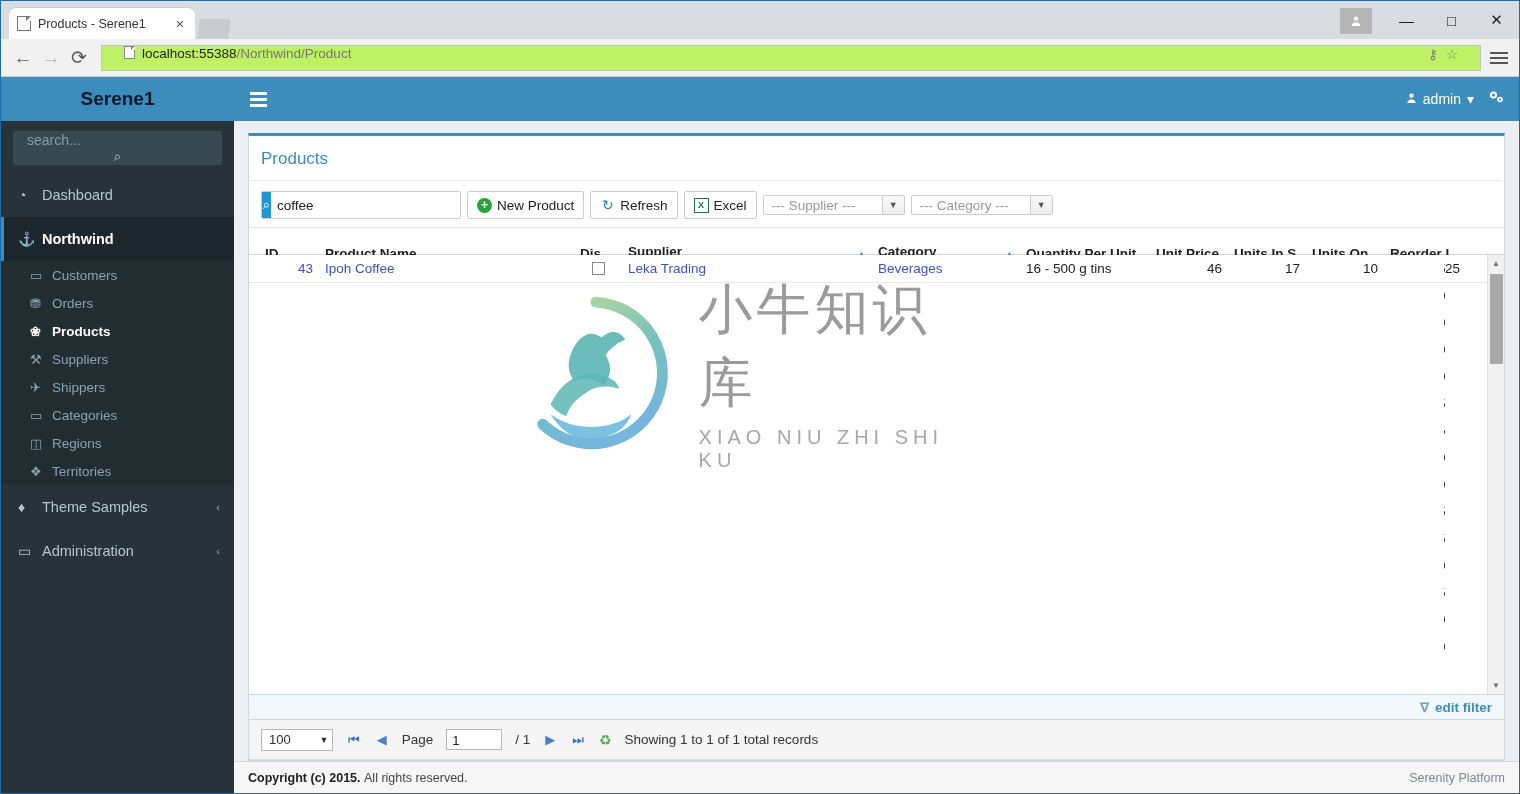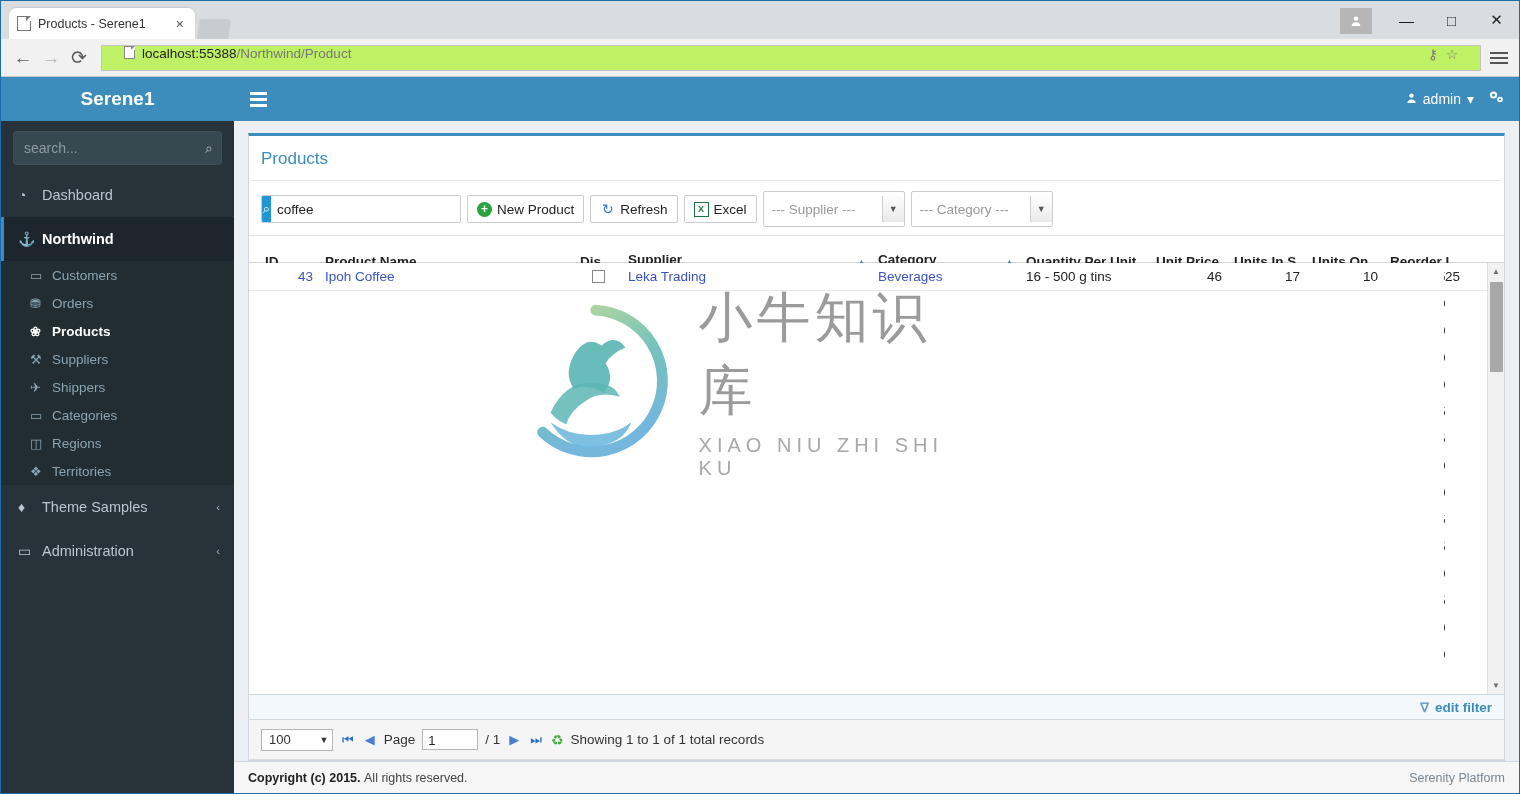--- a/index.html
+++ b/index.html
@@ -92,28 +92,28 @@
 
   
   .app { flex: 1; display: flex; min-height: 0; background: #fff; }
 
   
   .sidebar {
     width: 233px; flex: 0 0 233px; background: #273239;
     display: flex; flex-direction: column;
   }
   .brand {
-    height: 44px; background: #3d8dbc; color: #ffffff;
+    height: 44px; background: #3d8dbc; color: #0f172a;
     display: flex; align-items: center; justify-content: center;
     font-size: 19px; font-weight: bold;
   }
   .sidebar-search-wrap { padding: 10px 12px 8px 12px; }
   .sidebar-search {
     height: 34px; background: #374850; border: 1px solid #3c4e57;
-    border-radius: 3px; display: flex; align-items: center; padding: 0 10px;
+    border-radius: 3px; display: flex; align-items: center; padding: 0 10px; flex-direction: column;
   }
   .sidebar-search input {
     flex: 1; background: transparent; border: 0; outline: none;
     color: #b9c3c8; font-size: 14px; font-family: inherit;
   }
   .sidebar-search input::placeholder { color: #8e9ba2; }
   .sidebar-search .sicon { color: #aab4b9; font-size: 14px; }
 
   .nav { list-style: none; }
   .nav-item {
@@ -187,21 +187,21 @@
   .ico-plus {
     border-radius: 50%; background: #2aa33e; color: #fff; font-size: 12px;
     line-height: 15px; text-align: center; font-weight: bold;
   }
   .ico-refresh { color: #2f7fbf; font-size: 14px; line-height: 15px; }
   .ico-excel {
     background: #fff; border: 1.5px solid #207245; color: #207245;
     font-size: 9px; font-weight: bold; line-height: 12px; text-align: center;
   }
   .tb-select {
-    height: 36px; width: 142px; border: 1px solid #ccc; background: #fff;
+    height: 20px; width: 142px; border: 1px solid #ccc; background: #fff;
     display: flex; align-items: center; border-radius: 2px; overflow: hidden;
   }
   .tb-select .sel-txt {
     flex: 1; padding: 0 8px; font-size: 13.5px; color: #999; white-space: nowrap;
     overflow: hidden;
   }
   .tb-select .sel-arrow {
     width: 22px; height: 26px; border-left: 1px solid #ccc;
     background: linear-gradient(#fdfdfd,#eaeaea);
     display: flex; align-items: center; justify-content: center;
@@ -267,21 +267,21 @@
     height: 26px; background: #f3f8fc; border-top: 1px solid #cfd9e0;
     border-bottom: 1px solid #cfd9e0;
     display: flex; align-items: center; justify-content: flex-end; padding-right: 12px;
     font-size: 13.5px;
   }
   .edit-filter { color: #3c8dbc; font-weight: bold; display: flex; align-items: center; gap: 6px; }
   .funnel { color: #6f9fc4; font-size: 13px; }
 
   .pager {
     height: 40px; background: #f5f5f5; display: flex; align-items: center;
-    gap: 7px; padding: 0 12px; font-size: 13.5px; color: #333;
+    gap: 13px; padding: 0 12px; font-size: 13.5px; color: #333;
     border-bottom: 1px solid #ddd;
   }
   .pg-select {
     width: 72px; height: 22px; border: 1px solid #b5b5b5; background: #fff;
     display: flex; align-items: center; font-size: 13px;
   }
   .pg-select .v { flex: 1; padding-left: 7px; }
   .pg-select .a { width: 16px; text-align: center; font-size: 9px; color: #333; }
   .pg-ico { color: #2a6fc9; font-size: 13px; padding: 0 2px; }
   .pg-ico.dim { color: #4a7fd0; }

